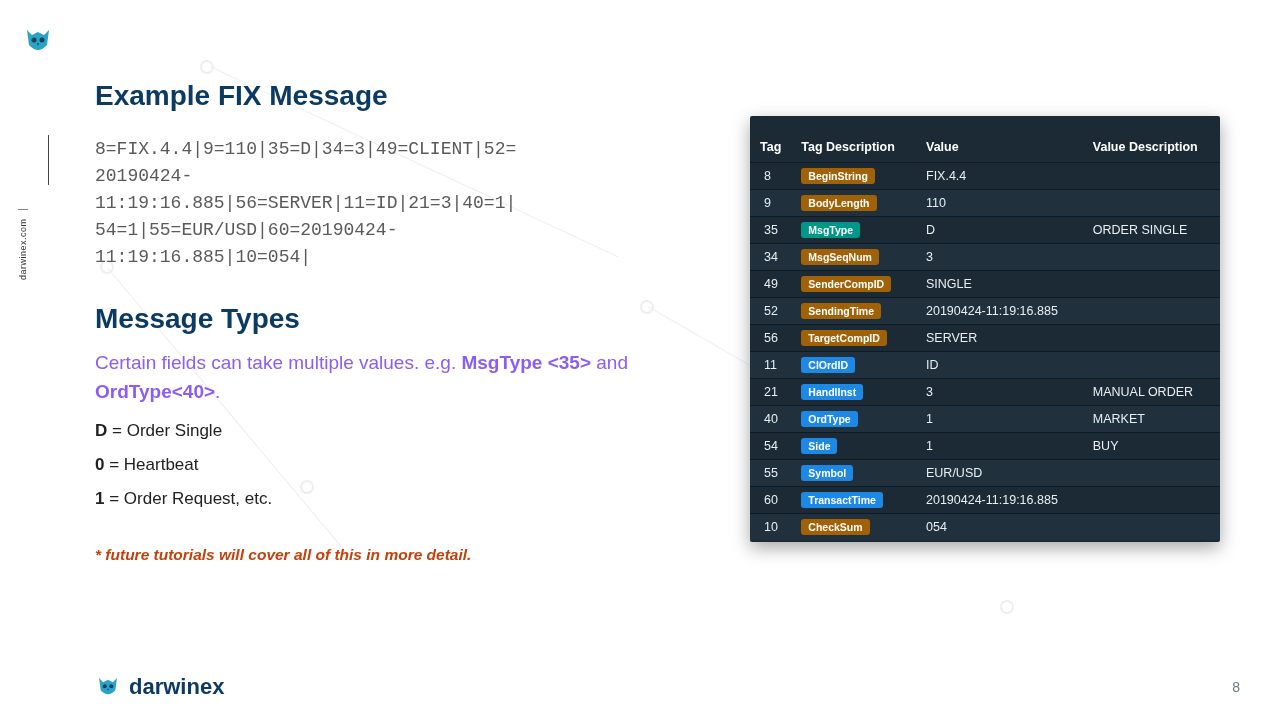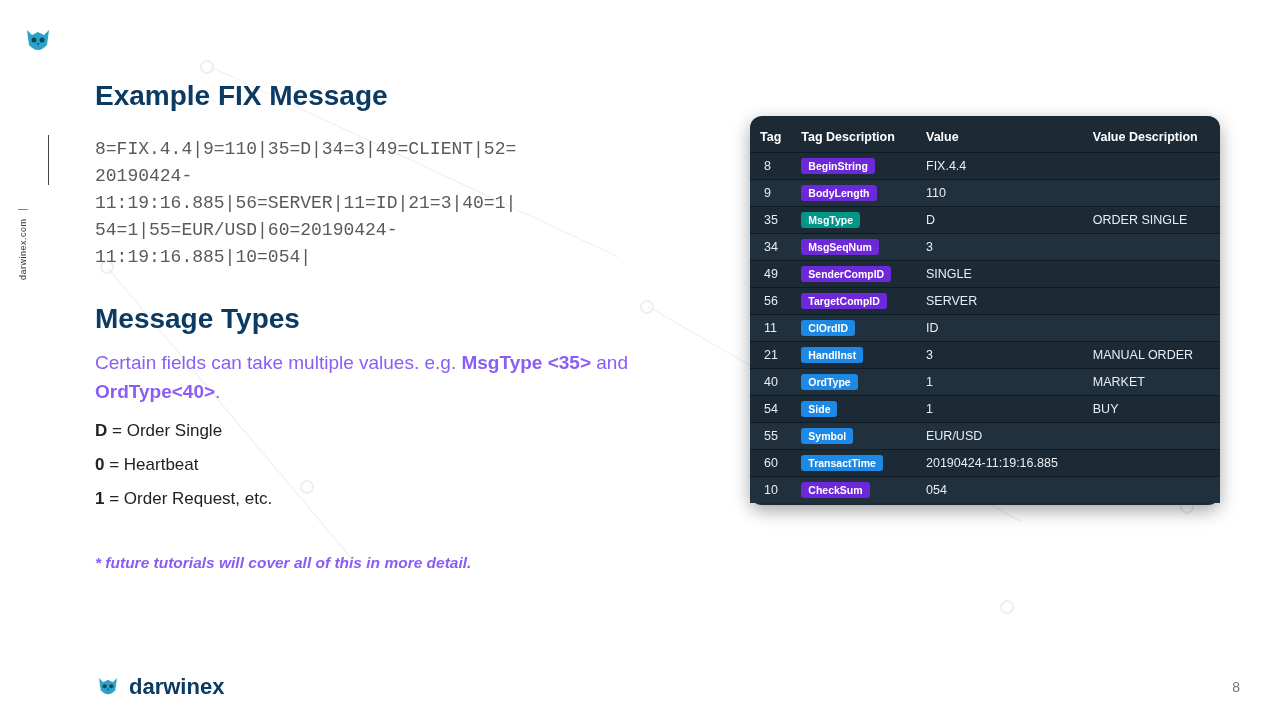--- a/index.html
+++ b/index.html
@@ -46,47 +46,47 @@
   .fixcode {
     font-family: "Courier New", monospace;
     font-size: 18px; color:#5a5a5a; line-height:1.5;
     max-width: 520px; margin-bottom: 8px;
   }
 
   .body-text { font-size:19px; color:#8b5cf6; max-width:540px; line-height:1.5; }
   .body-text b, .body-text strong { font-weight:700; }
   .typelist { margin-top:8px; font-size:17px; line-height:2; }
   .typelist .k { font-weight:700; }
-  .footnote { margin-top:38px; font-style:italic; font-weight:700; font-size:15.5px; color:#8b5cf6; }
+  .footnote { margin-top:30px; font-style:italic; font-weight:700; font-size:15.5px; color:#c2410c; }
 
   
   .panel {
     position:absolute; top:36px; right:20px; width:470px;
-    background:#1b2a35; border-radius:12px; padding:6px 0 2px 0;
+    background:#1b2a35; border-radius:2px; padding:16px 0 2px 0;
     box-shadow: 0 6px 18px rgba(0,0,0,0.35);
     font-size:12.5px; color:#eaf1f5;
   }
   .panel table { width:100%; border-collapse:collapse; }
   .panel th {
     text-align:left; font-weight:700; font-size:12.5px; color:#fff;
     padding:8px 10px 8px 10px; border-bottom:1px solid #0e1a24;
   }
   .panel td {
     padding:5px 10px; border-top:1px solid #0e1a24; vertical-align:middle;
     background:#1b2a35;
   }
   .panel tr.alt td { background:#20303c; }
   .panel td.tagnum { color:#e8eef2; width:30px; text-align:left; padding-left:14px;}
   .panel td.valcol { color:#e8eef2; }
   .panel td.descol { color:#e8eef2; }
   .chip {
     display:inline-block; padding:2px 7px; border-radius:3px;
     font-size:10.5px; font-weight:700; color:#fff; white-space:nowrap;
   }
-  .chip.grey  { background:#6d28d9; }
+  .chip.grey  { background:#a16207; }
   .chip.teal  { background:#009688; }
   .chip.blue  { background:#1e88e5; }
 
   
   .footer { position:absolute; left:95px; bottom:20px; right:40px; display:flex; align-items:center; justify-content:space-between; z-index:2;}
   .brand { display:flex; align-items:center; gap:8px; color:#0b3a63; font-weight:700; font-size:22px;}
   .brand .owl-icon { margin:0; width:26px; height:26px; }
   .pagenum { color:#6b7a88; font-size:14px; }
 
   
@@ -180,20 +180,26 @@
             <td><span class="chip grey">MsgSeqNum</span></td>
             <td class="valcol">3</td>
             <td class="descol"></td>
           </tr>
           <tr>
             <td class="tagnum">49</td>
             <td><span class="chip grey">SenderCompID</span></td>
             <td class="valcol">SINGLE</td>
             <td class="descol"></td>
           </tr>
+          <tr class="alt">
+            <td class="tagnum">52</td>
+            <td><span class="chip grey">SendingTime</span></td>
+            <td class="valcol">20190424-11:19:16.885</td>
+            <td class="descol"></td>
+          </tr>
           <tr>
             <td class="tagnum">56</td>
             <td><span class="chip grey">TargetCompID</span></td>
             <td class="valcol">SERVER</td>
             <td class="descol"></td>
           </tr>
           <tr class="alt">
             <td class="tagnum">11</td>
             <td><span class="chip blue">ClOrdID</span></td>
             <td class="valcol">ID</td>

